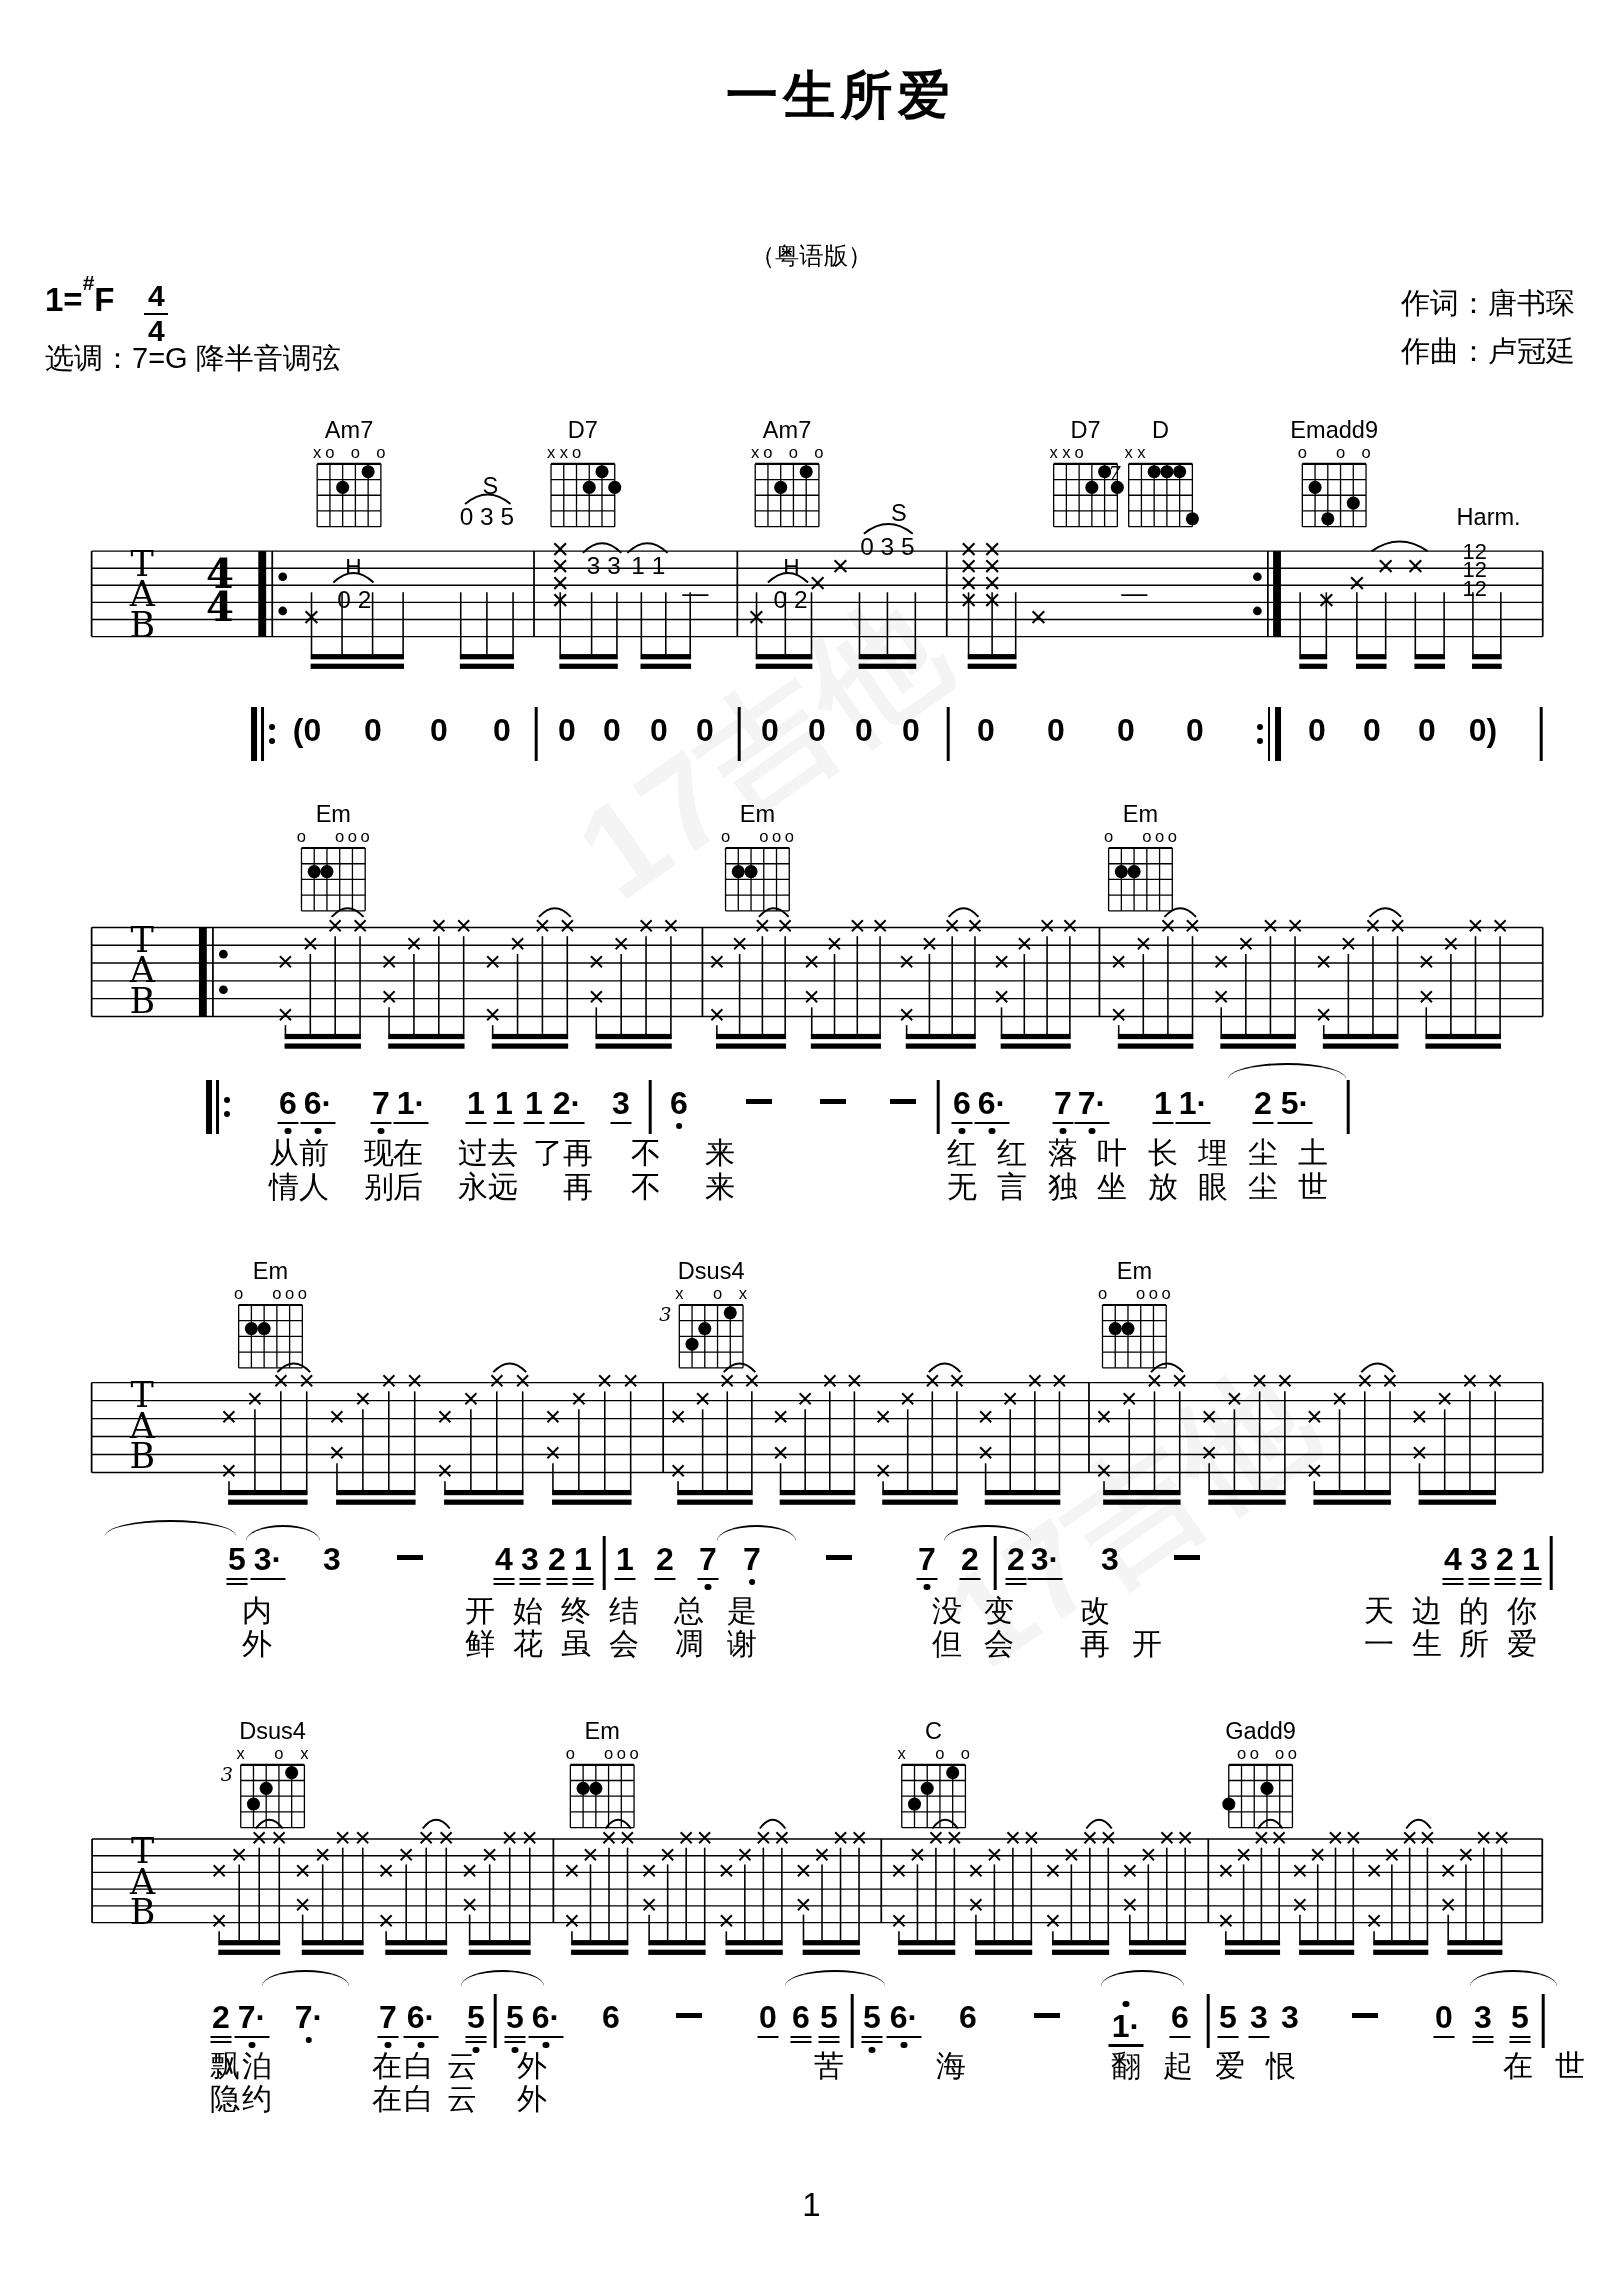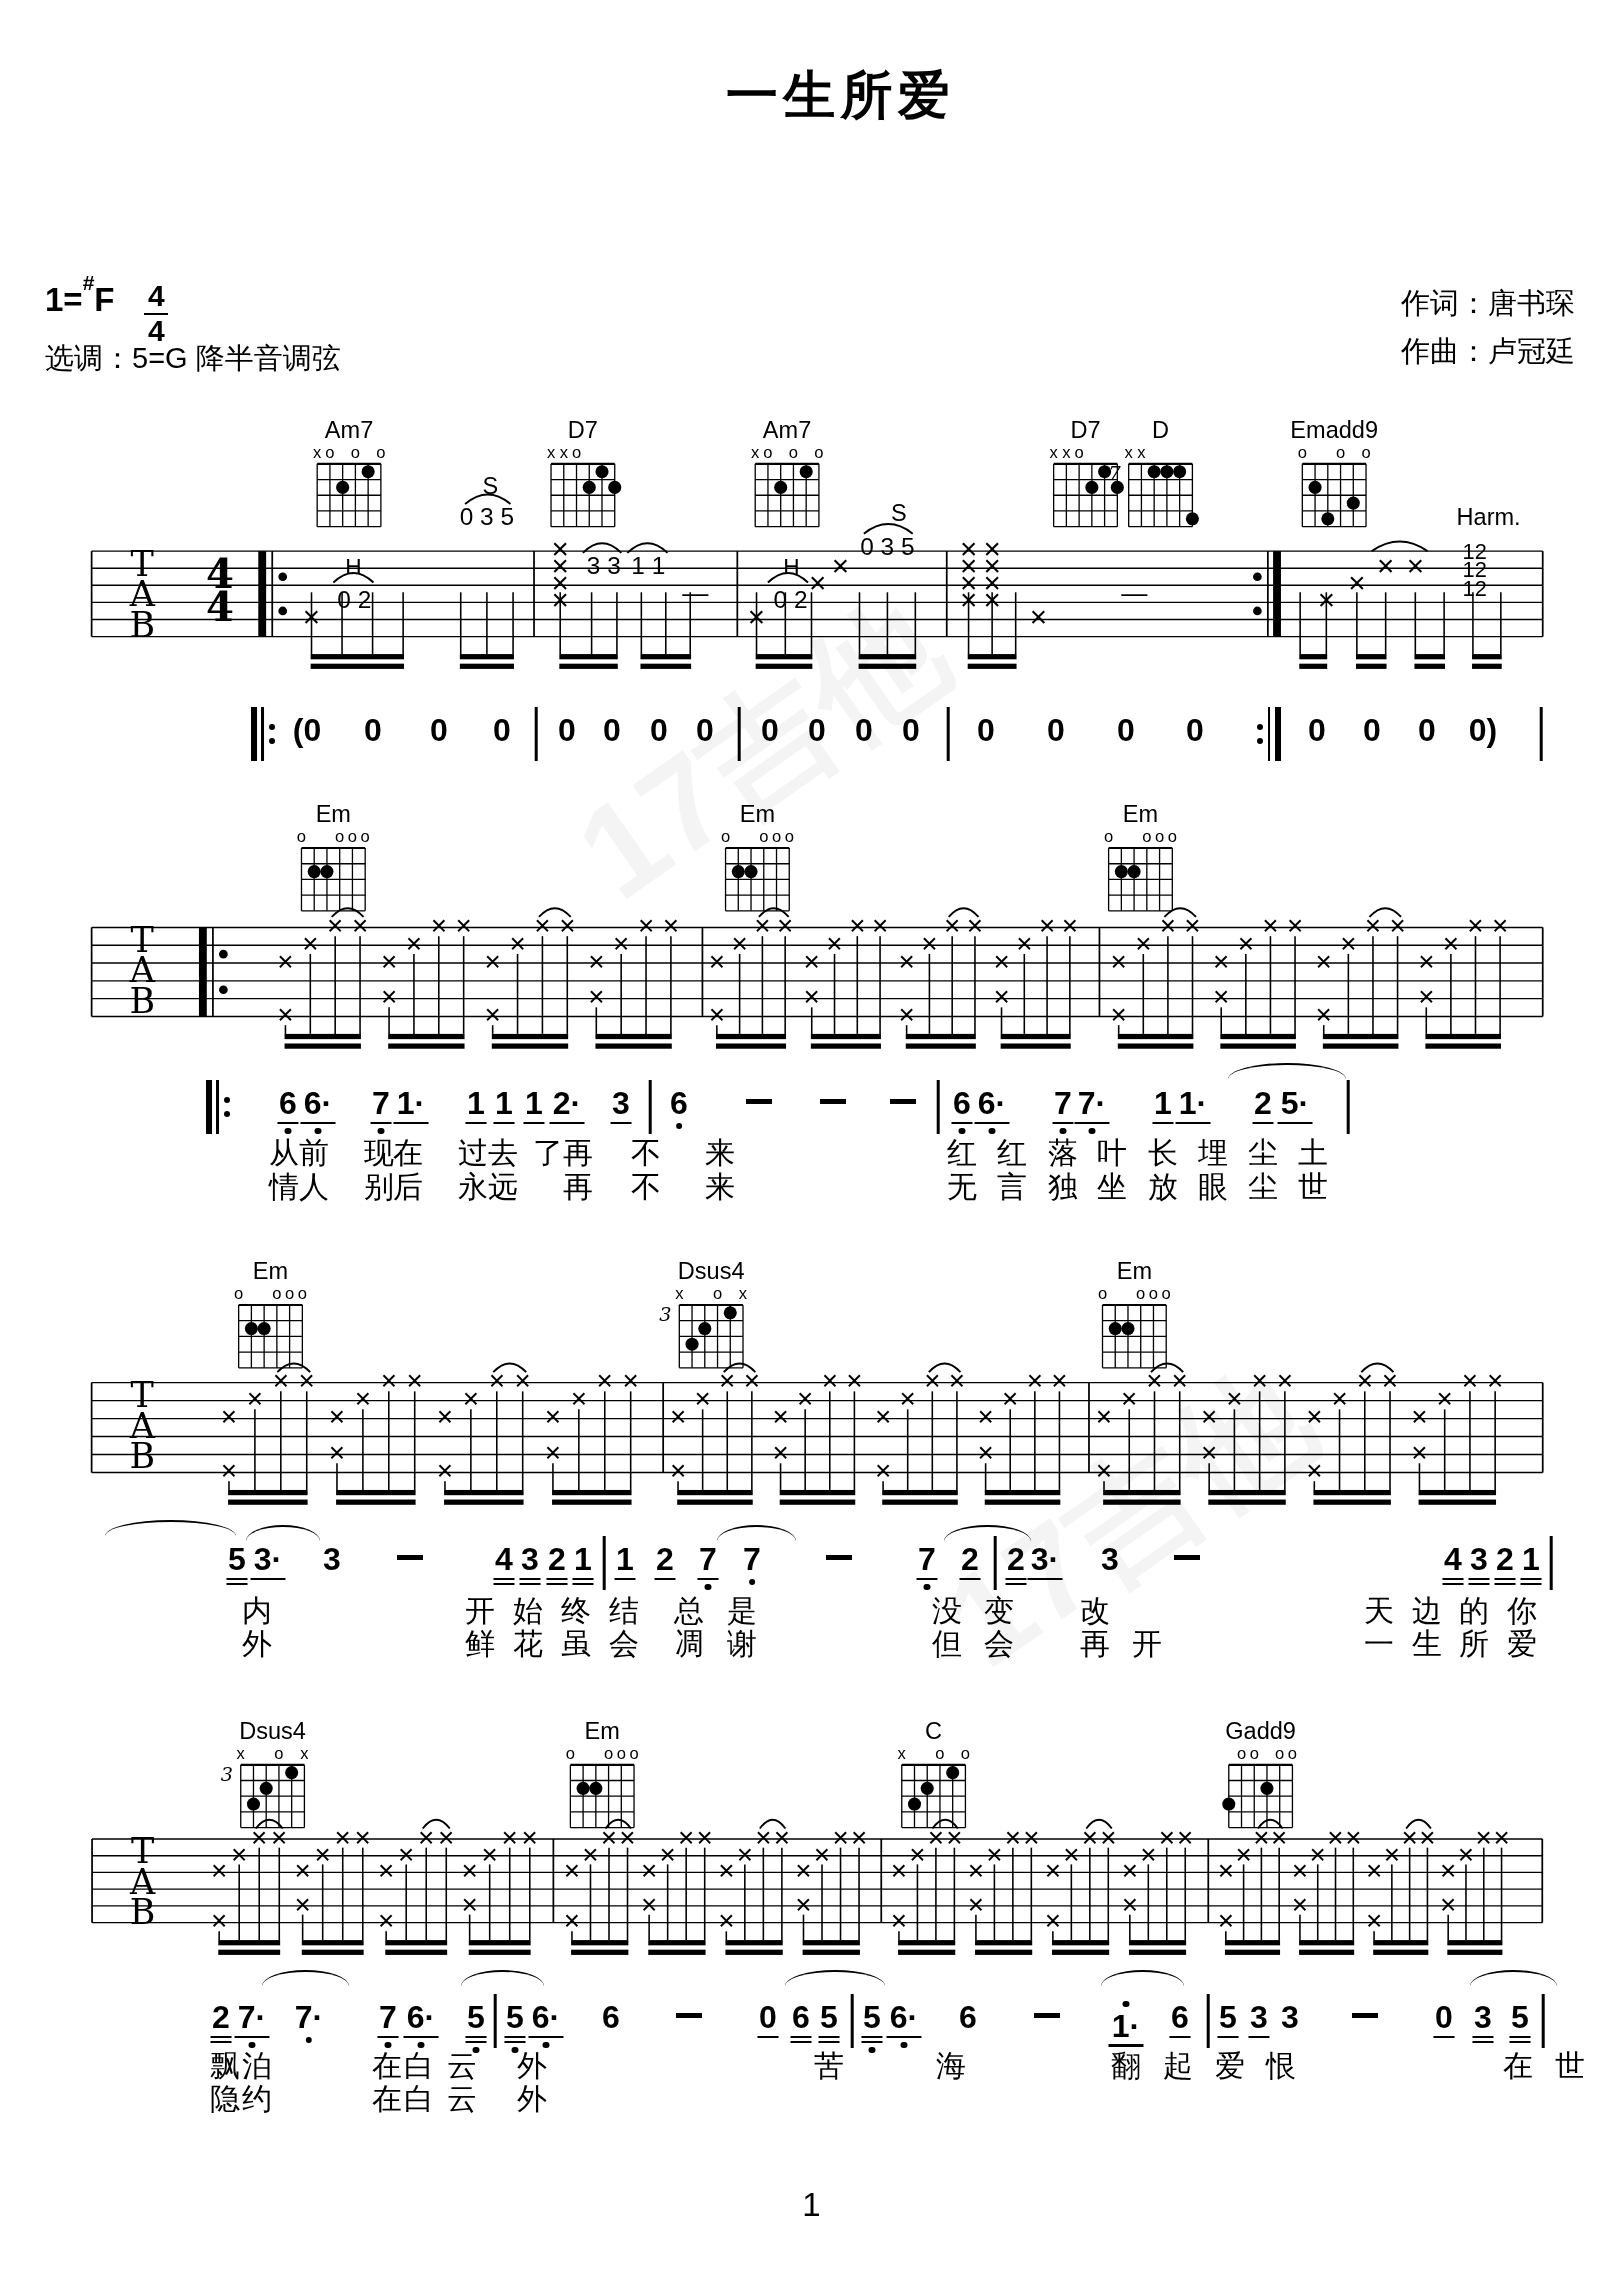--- a/index.html
+++ b/index.html
@@ -38,30 +38,31 @@
   .jre .thin{margin:0 4.4px 0 0;}
   .jre .cdots{margin:0 5.2px 0 0;}
   .lyr{position:absolute;transform:translateX(-50%);font-size:30px;white-space:nowrap;}
   .slur{position:absolute;height:14px;border-top:2.6px solid #000;border-radius:50% 50% 0 0 / 100% 100% 0 0;}
 </style>
 </head>
 <body>
 
 <div id="page">
   <div class="abs ctr title">一生所爱</div>
+  <div class="abs ctr version">（粤语版）</div>
   <div class="abs keyblock">
     <span>1=</span>
       <span class="acc">#</span>
       <span>F</span>
     <span class="timesig">
       <span class="tsig-top">4</span>
       <span class="tsig-bot">4</span>
     </span>
   </div>
-  <div class="abs tuning">选调：5=G 降半音调弦</div>
+  <div class="abs tuning">选调：7=G 降半音调弦</div>
   <div class="abs credit1">作词：唐书琛</div>
   <div class="abs credit2">作曲：卢冠廷</div>
   <div class="abs ctr pageno">1</div>
   <div class="wm" style="left:558px;top:663px;">17吉他</div>
   <div class="wm" style="left:925px;top:1431px;">17吉他</div>
 <svg width="1623" height="274" viewBox="0 468 1860 314" style="top: 408px;">
       <line x1="105" y1="632" x2="1768" y2="632" stroke="#000" stroke-width="1.6"></line>
       <line x1="105" y1="651.6" x2="1768" y2="651.6" stroke="#000" stroke-width="1.6"></line>
       <line x1="105" y1="671.2" x2="1768" y2="671.2" stroke="#000" stroke-width="1.6"></line>
       <line x1="105" y1="690.8" x2="1768" y2="690.8" stroke="#000" stroke-width="1.6"></line>

